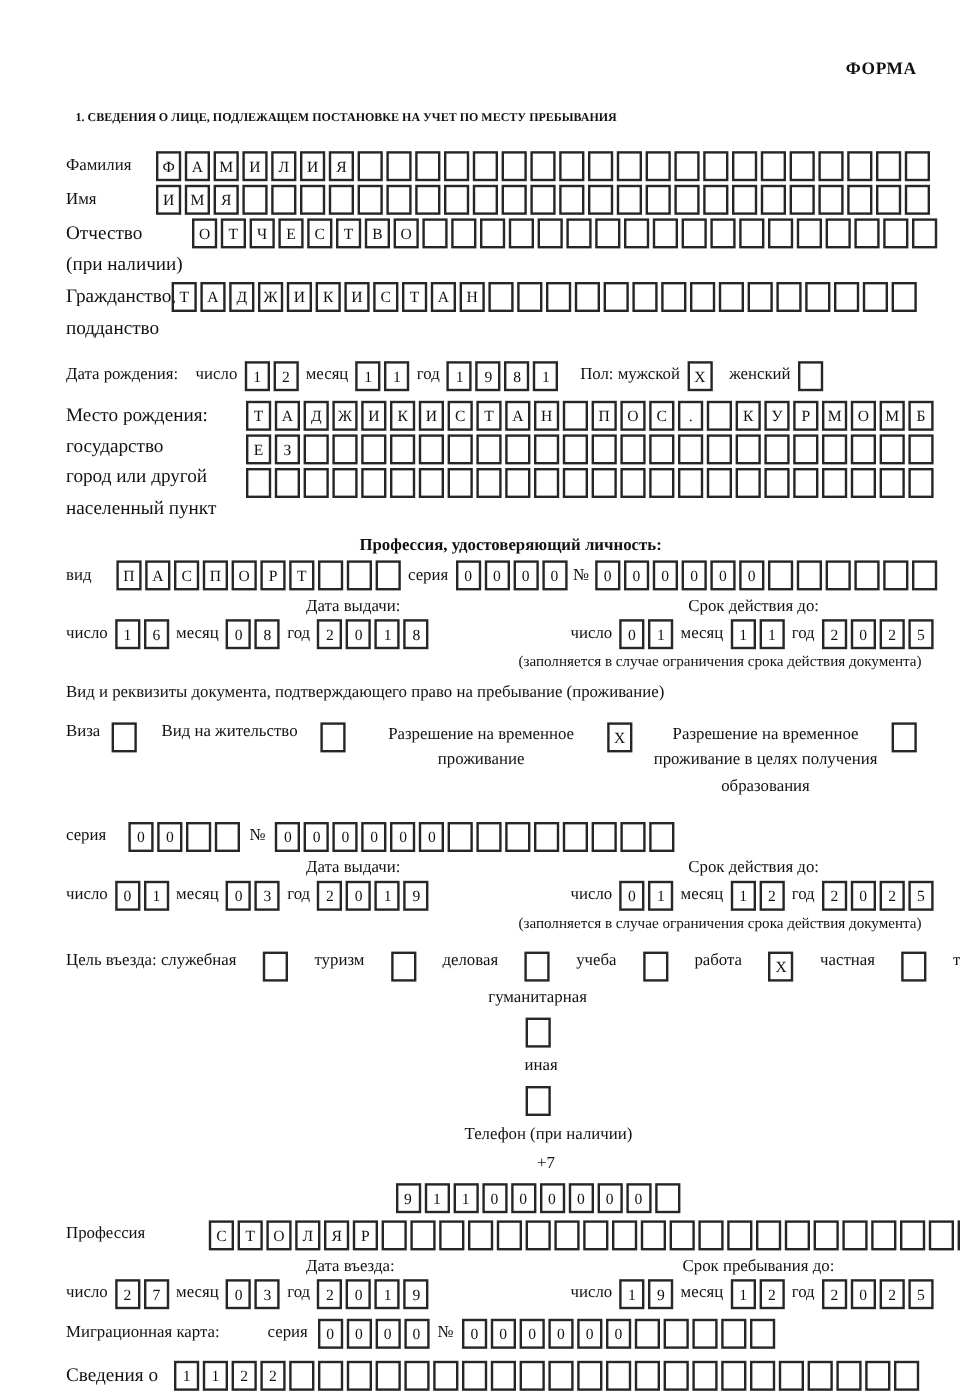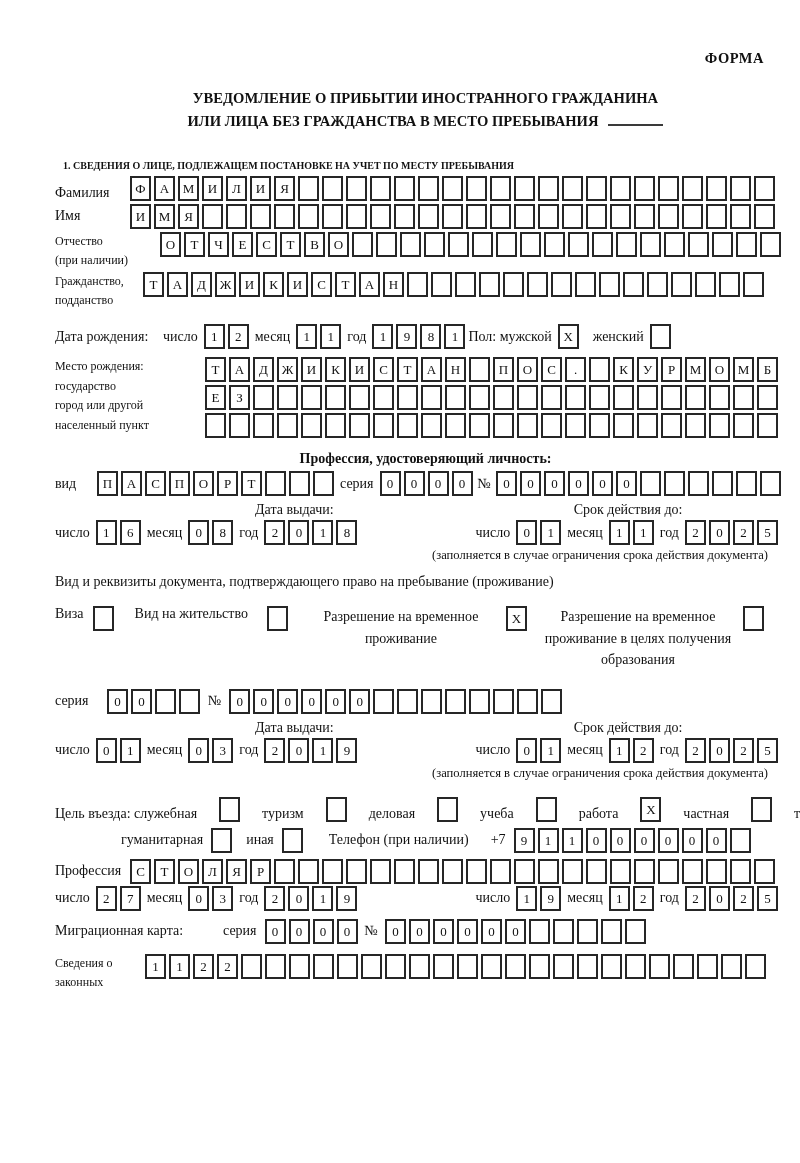--- a/index.html
+++ b/index.html
@@ -7,26 +7,26 @@
        font-family:"Liberation Serif","DejaVu Serif",serif;}
   .page{box-sizing:border-box;width:800px;height:1163px;padding:34px 4px 0 55px;position:relative;}
   .hdr{margin-left:563px;font-size:13px;line-height:1.42;}
   .hdr div{white-space:nowrap;}
   .hdr .amend{margin-top:5px;}
   .forma{margin-top:16px;text-align:right;padding-right:32px;font-weight:bold;font-size:14.5px;letter-spacing:.5px;}
   .title{margin-top:20px;text-align:center;font-weight:bold;font-size:14.6px;line-height:1.6;}
   .blank-line{display:inline-block;width:55px;height:12px;border-bottom:2.5px solid #3a3a3a;margin-left:10px;}
   .sec-h{margin-top:26px;margin-left:8px;font-weight:bold;font-size:10px;white-space:nowrap;}
   .frow{display:flex;align-items:center;margin-top:3px;}
-  .frow.fst{margin-top:5px;align-items:flex-end;}
+  .frow.fst{margin-top:22px;}
   .flabel{font-size:14px;flex:none;}
   .w75{width:75px;}
   .w105{width:105px;}
   .w88{width:88px;}
-  .lblcol{flex:none;font-size:12px;line-height:1.62;}
+  .lblcol{flex:none;font-size:16px;line-height:1.62;}
   .boxes{display:flex;gap:3px;flex:none;}
   .cbox{box-sizing:border-box;width:21px;height:25px;border:2px solid #262626;flex:none;
         display:flex;align-items:center;justify-content:center;font-size:13px;line-height:1;}
   .stack .boxes{margin-bottom:3px;}
   .mt8{margin-top:8px;}
   .mt14{margin-top:14px;}
   .mt18{margin-top:18px;}
   .dg{display:flex;align-items:center;gap:6px;flex:none;}
   .dg .flabel{font-size:14px;}
   .center-b{margin-top:10px;text-align:center;font-weight:bold;font-size:14px;}
@@ -34,38 +34,34 @@
   .dhdr .d1{margin-left:200px;}
   .dhdr .d2{margin-left:240px;}
   .daterow{display:flex;align-items:center;margin-top:2px;}
   .daterow .right{margin-left:118px;}
   .note{font-size:12.6px;text-align:right;padding-right:28px;margin-top:3px;}
   .plain{font-size:14px;margin-top:8px;line-height:1.6;}
   .chkrow{display:flex;align-items:flex-start;margin-top:12px;gap:9px;}
   .chkrow .boxes{margin-top:0;}
   .chklbl{font-size:14px;text-align:center;line-height:1.55;flex:none;}
   .mw190{max-width:192px;}
-  .goalrow{display:flex;align-items:flex-end;margin-top:16px;gap:22px;flex-wrap:nowrap;}
+  .goalrow{display:flex;align-items:flex-start;margin-top:16px;gap:22px;flex-wrap:nowrap;}
   .goalrow .flabel{white-space:nowrap;}
-  .phonerow{display:flex;align-items:center;margin-top:6px;gap:8px;margin-left:66px;}
+  .phonerow{display:flex;align-items:center;margin-top:6px;gap:8px;margin-left:45px;flex-direction:column;}
   .repblock{display:flex;align-items:flex-start;margin-top:10px;}
   .repblock .lblcol{width:90px;line-height:1.63;}
 </style>
 </head>
 <body>
 
 <div class="page">
 
 
   <div class="forma">ФОРМА</div>
 
-  <div class="title">
-    <div>УВЕДОМЛЕНИЕ О ПРИБЫТИИ ИНОСТРАННОГО ГРАЖДАНИНА</div>
-    <div><span>ИЛИ ЛИЦА БЕЗ ГРАЖДАНСТВА В МЕСТО ПРЕБЫВАНИЯ</span><span class="blank-line"></span></div>
-  </div>
 
   <div class="sec-h">1. СВЕДЕНИЯ О ЛИЦЕ, ПОДЛЕЖАЩЕМ ПОСТАНОВКЕ НА УЧЕТ ПО МЕСТУ ПРЕБЫВАНИЯ</div>
 
   <div class="frow fst">
     <span class="flabel w75">Фамилия</span>
     <span class="boxes">
         <span class="cbox">Ф</span>
         <span class="cbox">А</span>
         <span class="cbox">М</span>
         <span class="cbox">И</span>
@@ -212,21 +208,21 @@
           <span class="cbox">1</span>
         </span>
       <span class="flabel">год</span>
       <span class="boxes">
           <span class="cbox">1</span>
           <span class="cbox">9</span>
           <span class="cbox">8</span>
           <span class="cbox">1</span>
         </span>
     </span>
-    <span class="dg" style="margin-left:3px;">
+    <span class="dg" style="margin-left:18px;">
       <span class="flabel">Пол: мужской</span>
       <span class="boxes">
           <span class="cbox">X</span>
         </span>
       <span class="flabel" style="margin-left:8px;">женский</span>
       <span class="boxes">
           <span class="cbox"></span>
         </span>
     </span>
   </div>
@@ -551,21 +547,21 @@
         <span class="cbox">0</span>
         <span class="cbox">0</span>
         <span class="cbox">0</span>
         <span class="cbox">0</span>
         <span class="cbox">0</span>
         <span class="cbox">0</span>
         <span class="cbox"></span>
       </span>
   </div>
 
-  <div class="frow" style="margin-top:6px;">
+  <div class="frow" style="margin-top:6px;gap:44px;">
     <span class="flabel w75">Профессия</span>
     <span class="boxes">
         <span class="cbox">С</span>
         <span class="cbox">Т</span>
         <span class="cbox">О</span>
         <span class="cbox">Л</span>
         <span class="cbox">Я</span>
         <span class="cbox">Р</span>
         <span class="cbox"></span>
         <span class="cbox"></span>
@@ -584,20 +580,24 @@
         <span class="cbox"></span>
         <span class="cbox"></span>
         <span class="cbox"></span>
         <span class="cbox"></span>
         <span class="cbox"></span>
         <span class="cbox"></span>
         <span class="cbox"></span>
       </span>
   </div>
 
+  <div class="dhdr">
+    <span class="d1">Дата въезда:</span>
+    <span class="d2">Срок пребывания до:</span>
+  </div>
 
   <div class="daterow">
     <span class="dg">
       <span class="flabel">число</span>
       <span class="boxes">
           <span class="cbox">2</span>
           <span class="cbox">7</span>
         </span>
       <span class="flabel">месяц</span>
       <span class="boxes">

